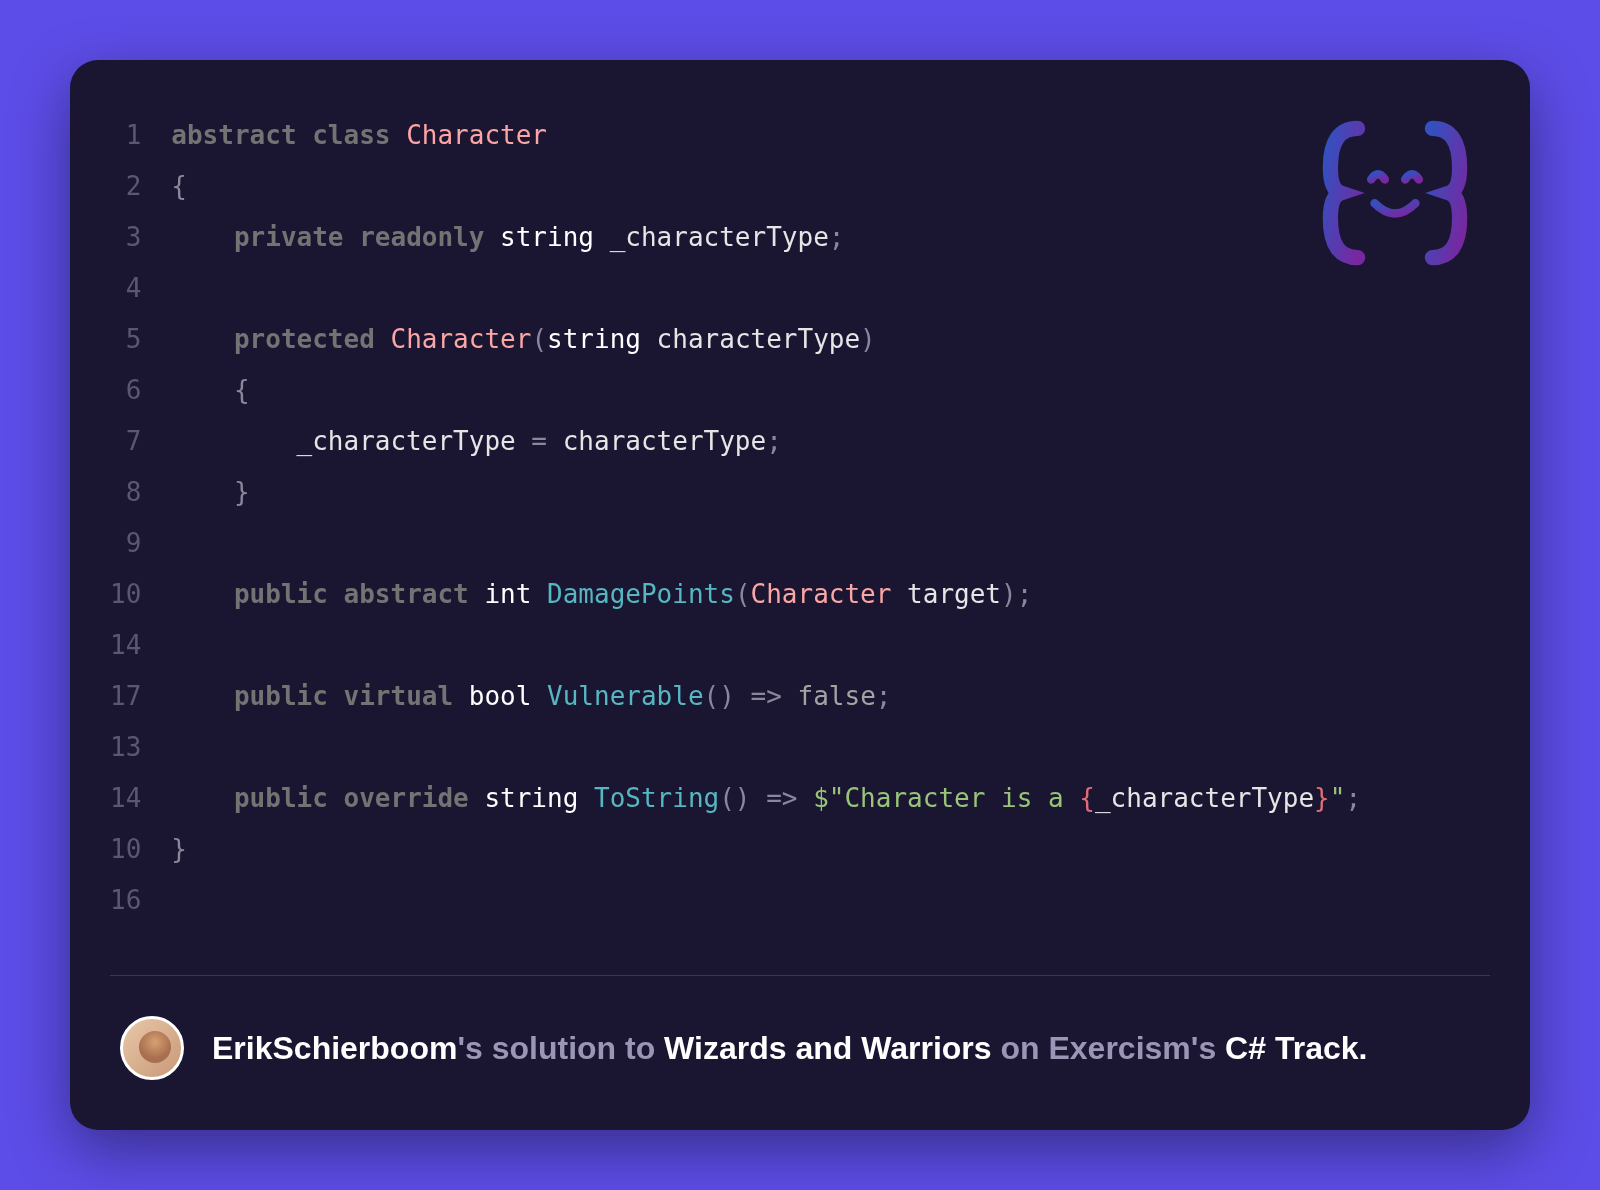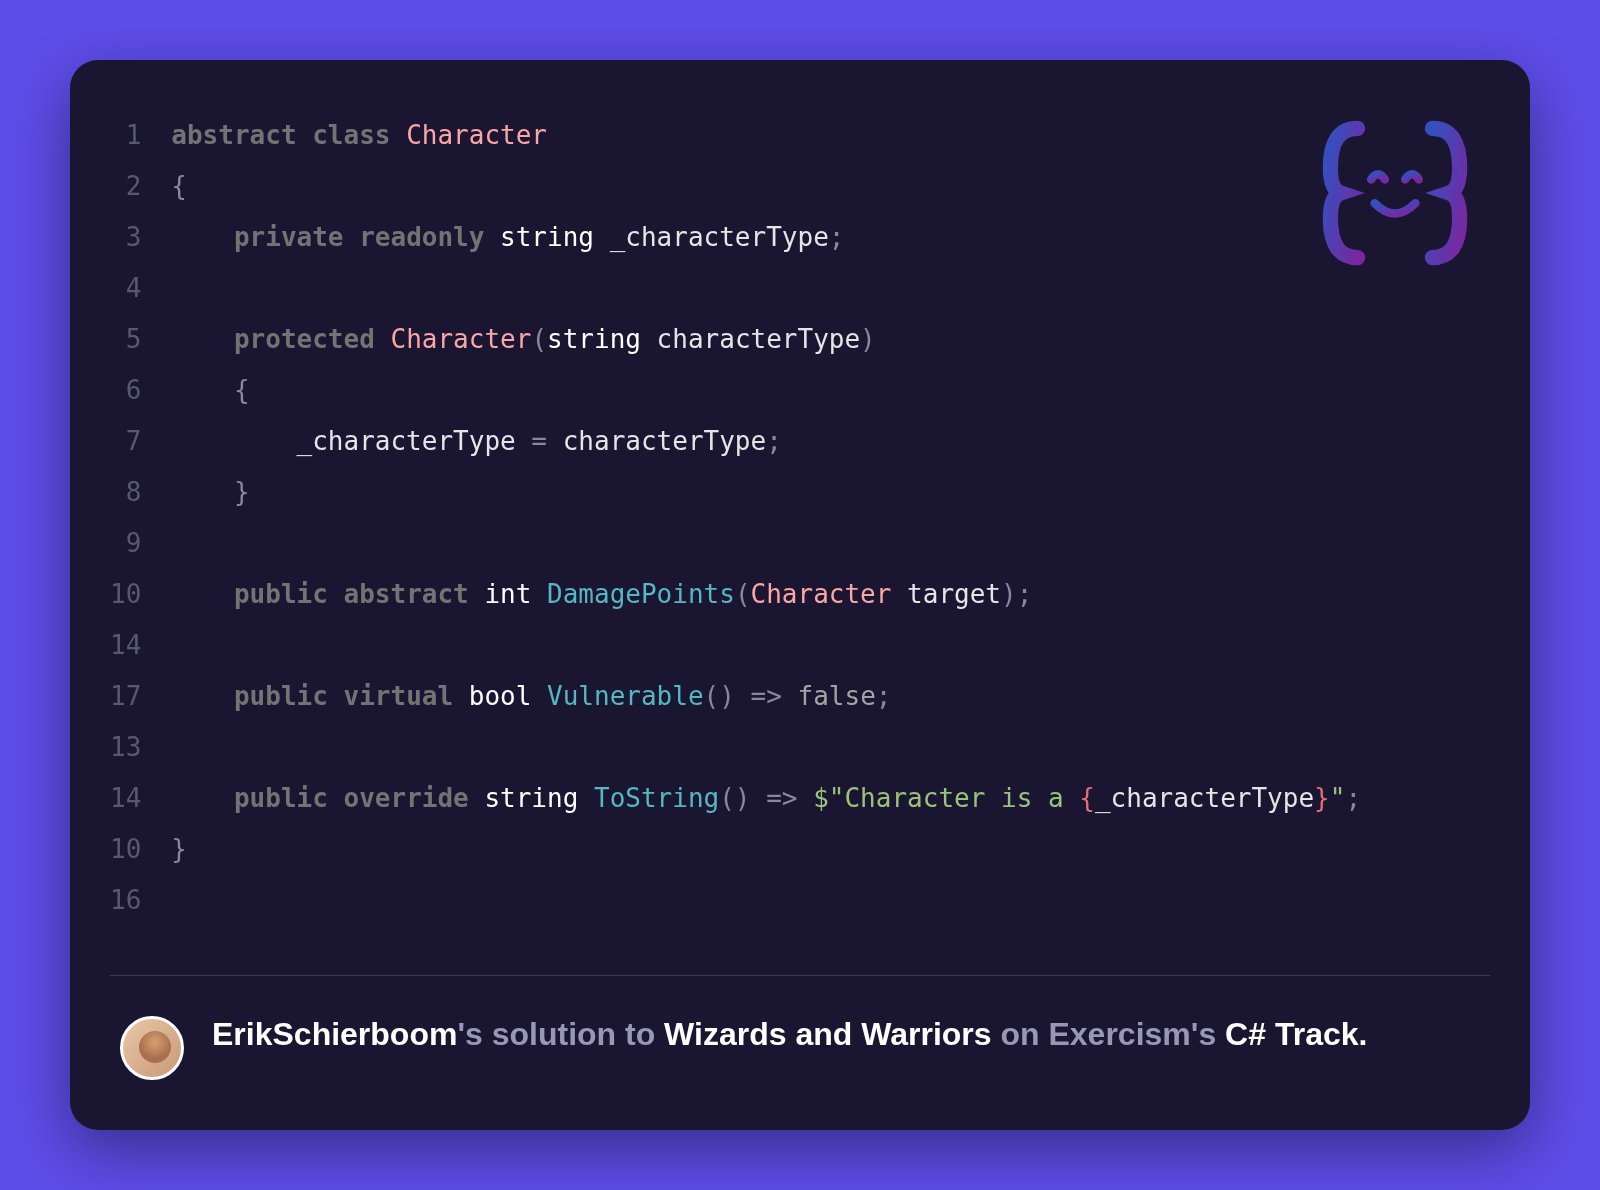--- a/index.html
+++ b/index.html
@@ -60,21 +60,21 @@
     width: 170px;
     height: 170px;
     opacity: 0.85;
     pointer-events: none;
   }
   .footer {
     border-top: 1px solid #3a3654;
     margin: 0 40px;
     padding: 40px 10px 50px 10px;
     display: flex;
-    align-items: flex-start;
+    align-items: center;
     gap: 28px;
     font-family: -apple-system, BlinkMacSystemFont, 'Segoe UI', sans-serif;
     font-size: 32px;
     color: #9a96b5;
     font-weight: 700;
   }
   .avatar {
     width: 64px;
     height: 64px;
     border-radius: 50%;

